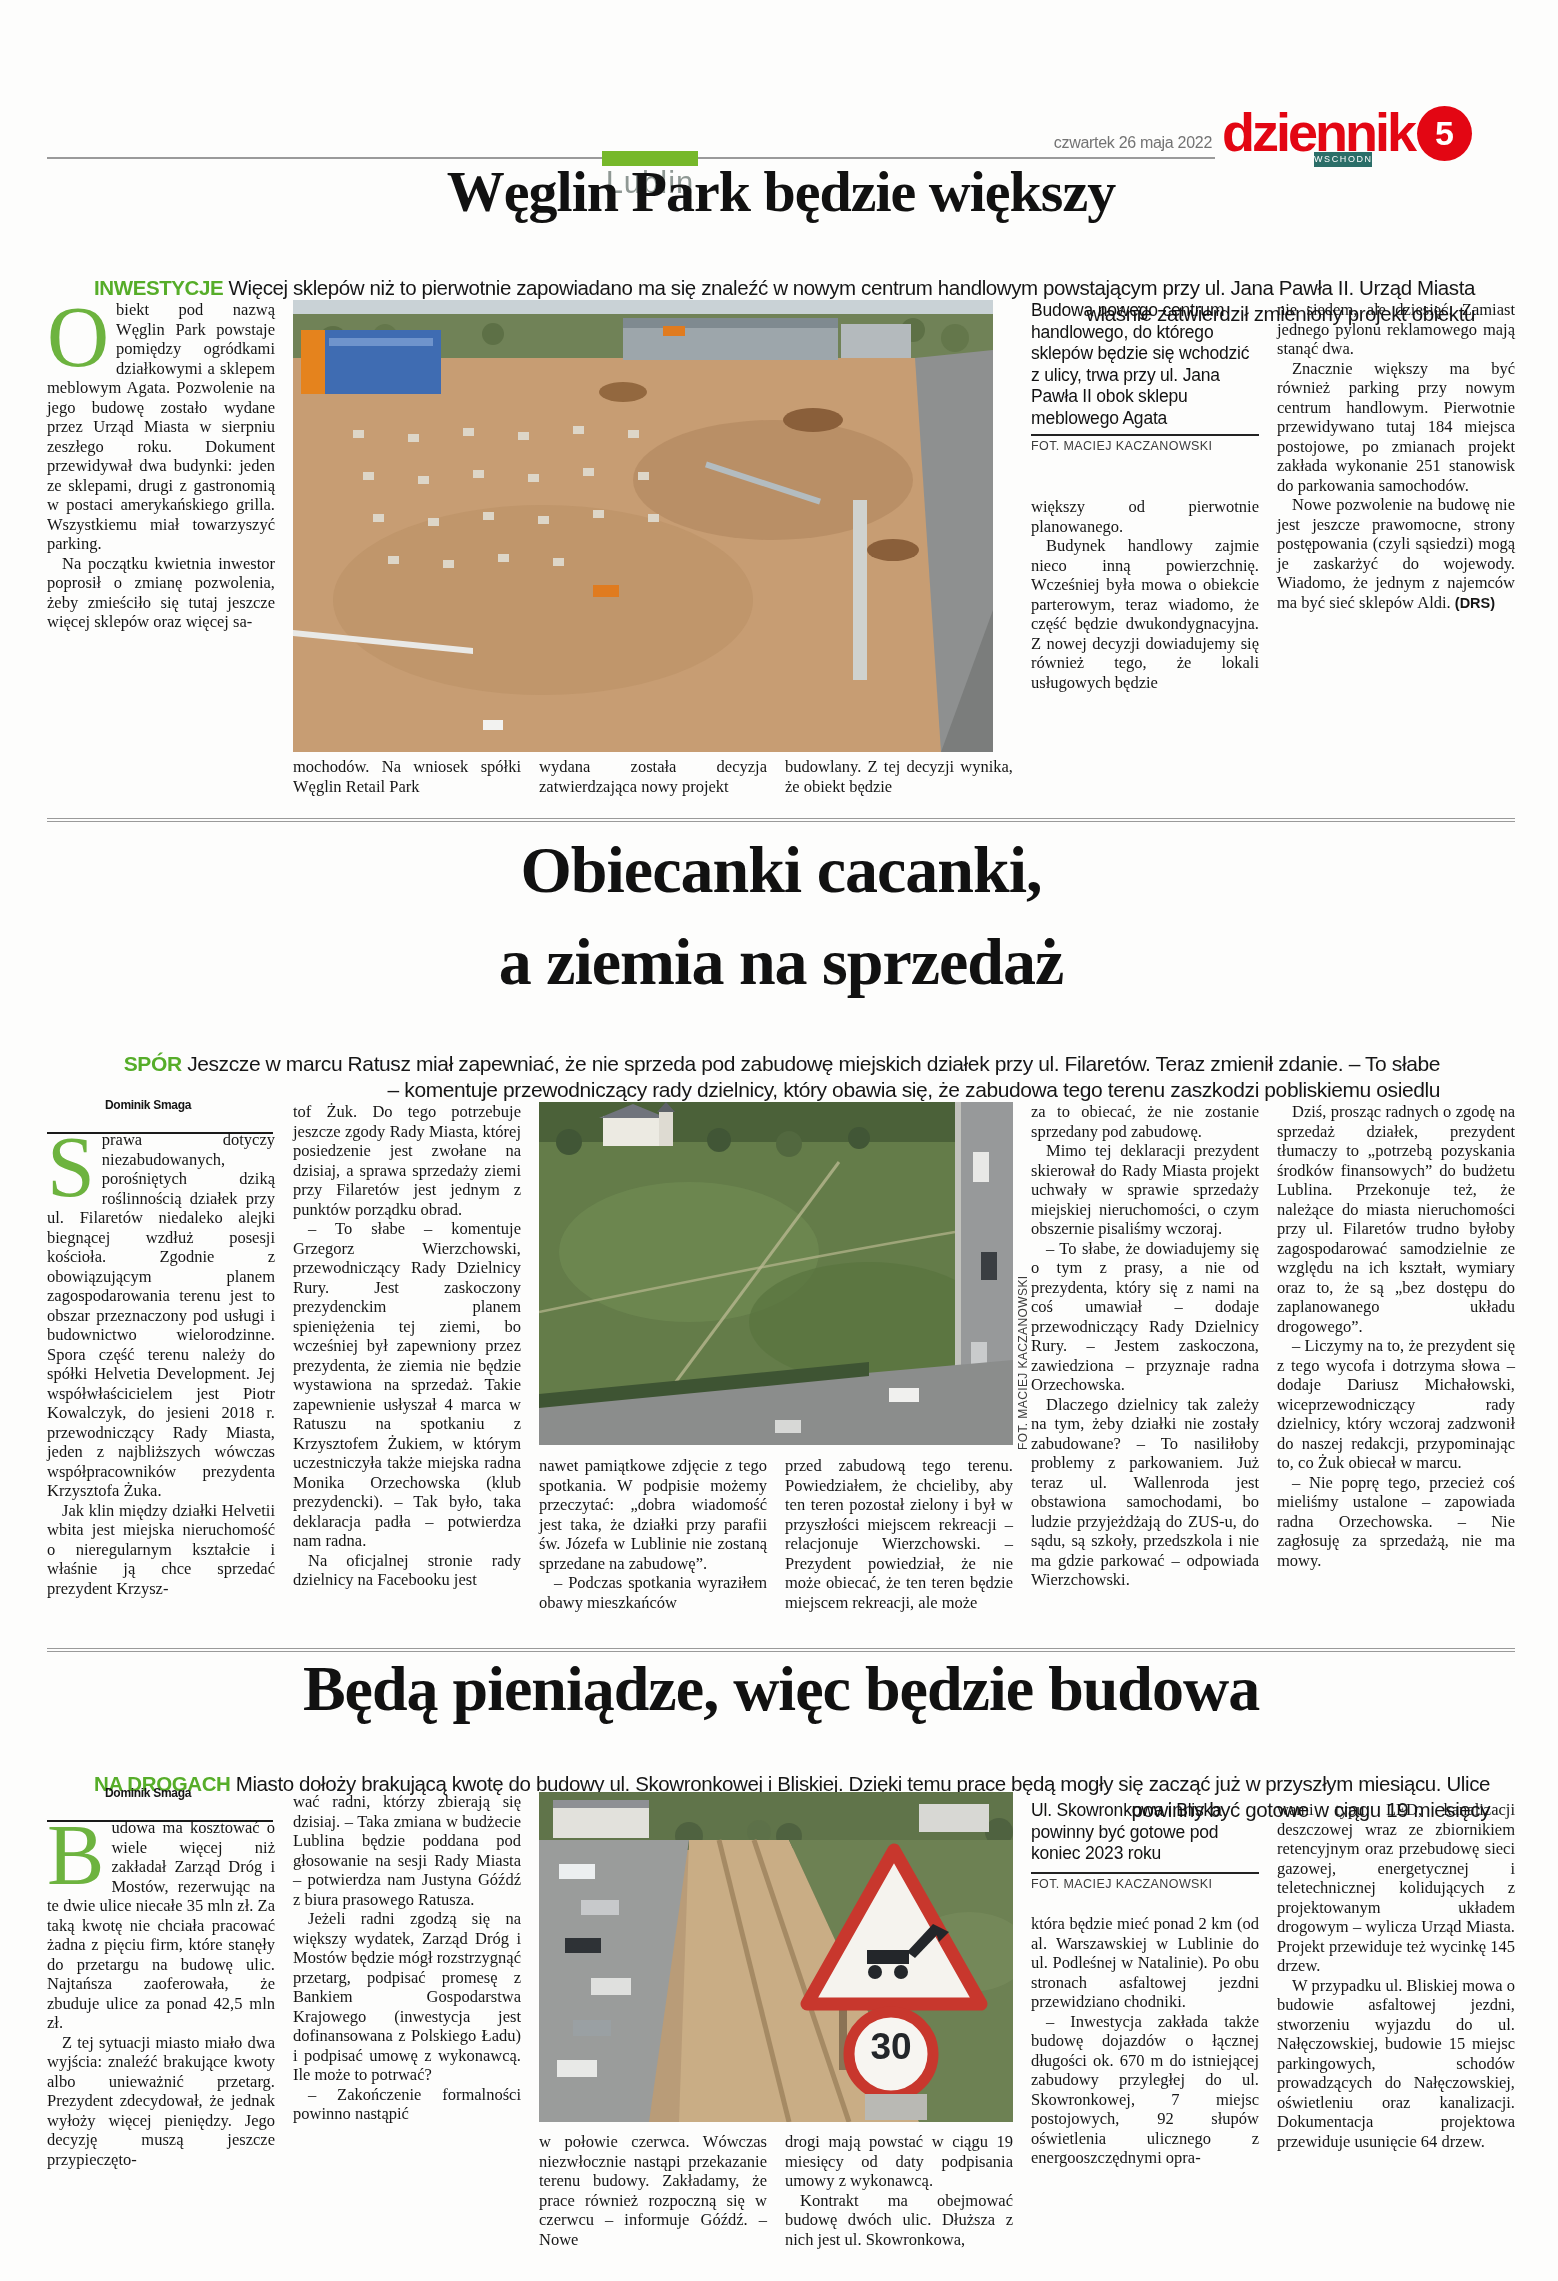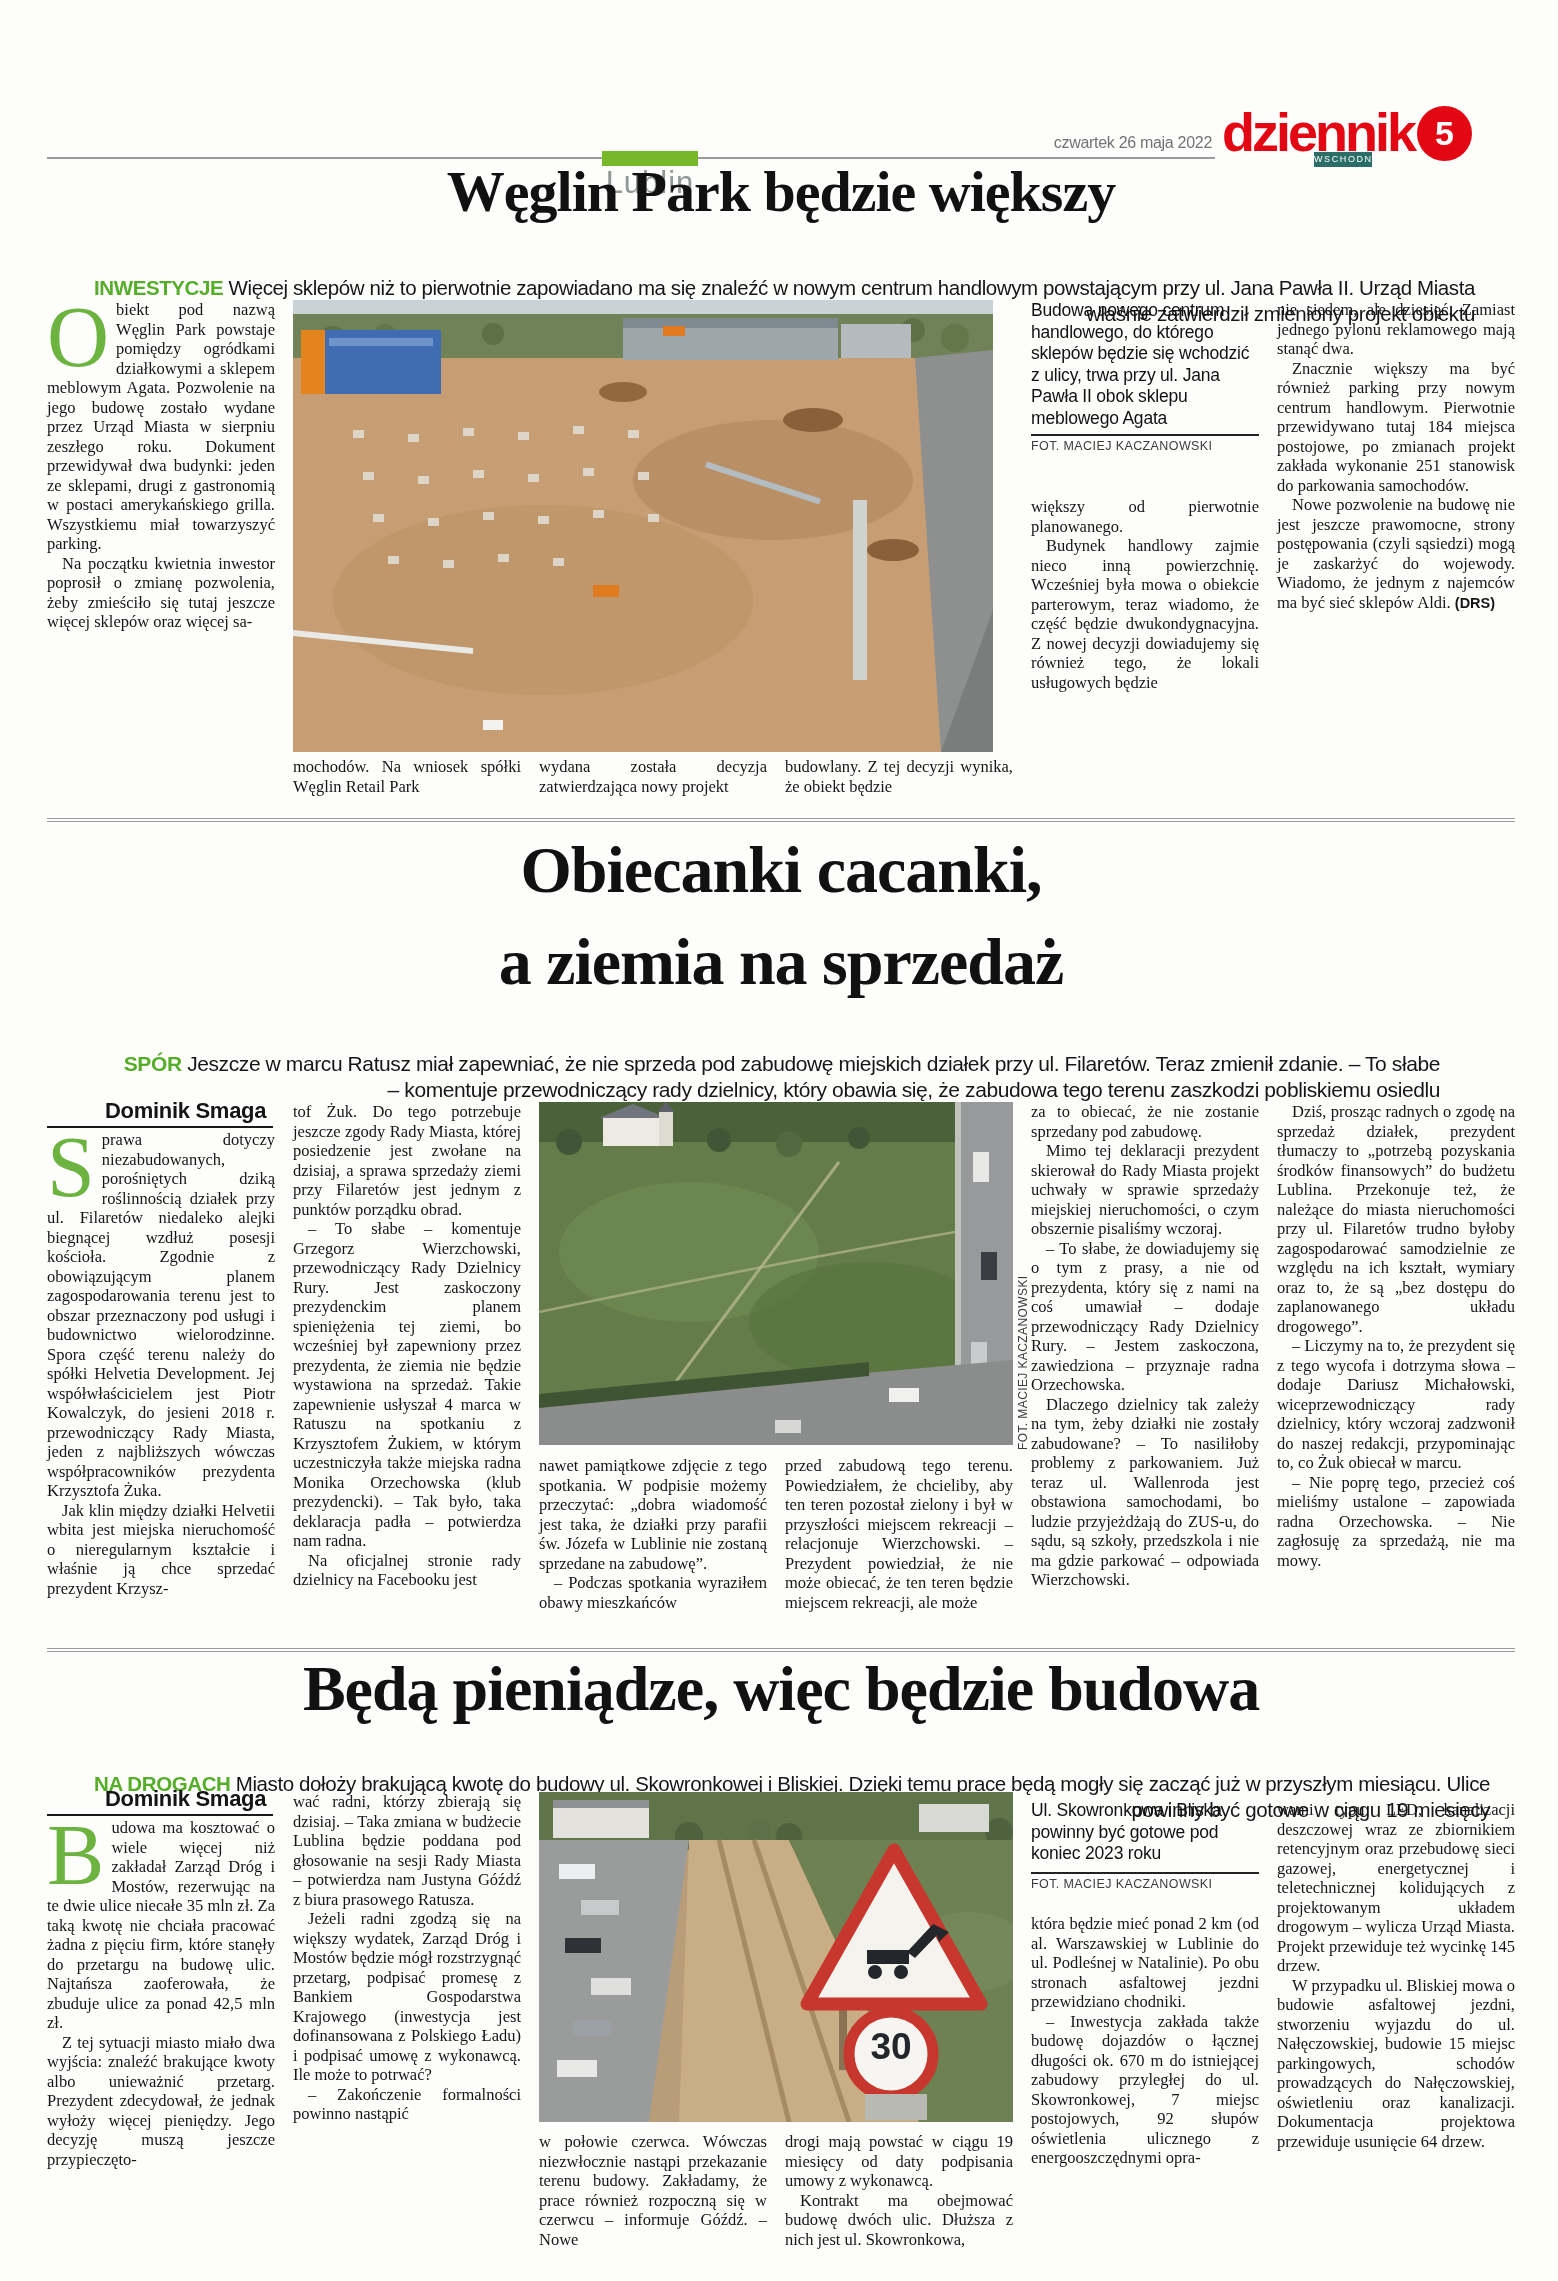--- a/index.html
+++ b/index.html
@@ -26,22 +26,22 @@
             text-align:center;letter-spacing:-1px;}
   .lead{font-family:"Liberation Sans",sans-serif;font-size:20.5px;line-height:25.5px;
         color:#161616;text-align:right;letter-spacing:-0.4px;margin-top:37px;}
   .kicker{color:#56ad29;font-weight:700;}
   .article-rule{height:2px;border-top:1px solid #9a9a9a;border-bottom:1px solid #9a9a9a;}
   
   .bt{font-size:16.5px;line-height:19.5px;}
   .bt p{margin:0;text-align:justify;}
   .bt p.ind{text-indent:15px;}
   .dropcap{float:left;font-size:86px;line-height:66px;padding:4px 7px 0 0;color:#6db33f;}
-  .byline{font-family:"Liberation Sans",sans-serif;font-weight:700;font-size:22px;
-          letter-spacing:-0.3px;border-bottom:2px solid #1a1a1a;padding:0 0 2px 58px;}
+  .byline{font-family:"Liberation Sans",sans-serif;font-weight:700;font-size:12px;
+          letter-spacing:-0.3px;border-bottom:2px solid #1a1a1a;padding:0 0 20px 58px;}
   .caption{font-family:"Liberation Sans",sans-serif;font-size:17.5px;line-height:21.5px;
            letter-spacing:-0.2px;color:#111;text-align:left;}
   .credit{font-family:"Liberation Sans",sans-serif;font-size:12.5px;letter-spacing:0.4px;
           color:#3c3c3c;border-top:2px solid #222;padding-top:3px;}
   .vcredit{font-family:"Liberation Sans",sans-serif;font-size:12px;letter-spacing:0.4px;
            color:#3c3c3c;transform:rotate(-90deg);transform-origin:left top;width:290px;}
   .photo{overflow:hidden;background:#b5a68d;}
   .signoff{font-family:"Liberation Sans",sans-serif;font-weight:700;font-size:14.5px;}
   .sign30{position:absolute;font-family:"Liberation Sans",sans-serif;font-weight:700;
           font-size:37px;color:#23262a;width:64px;text-align:center;}

